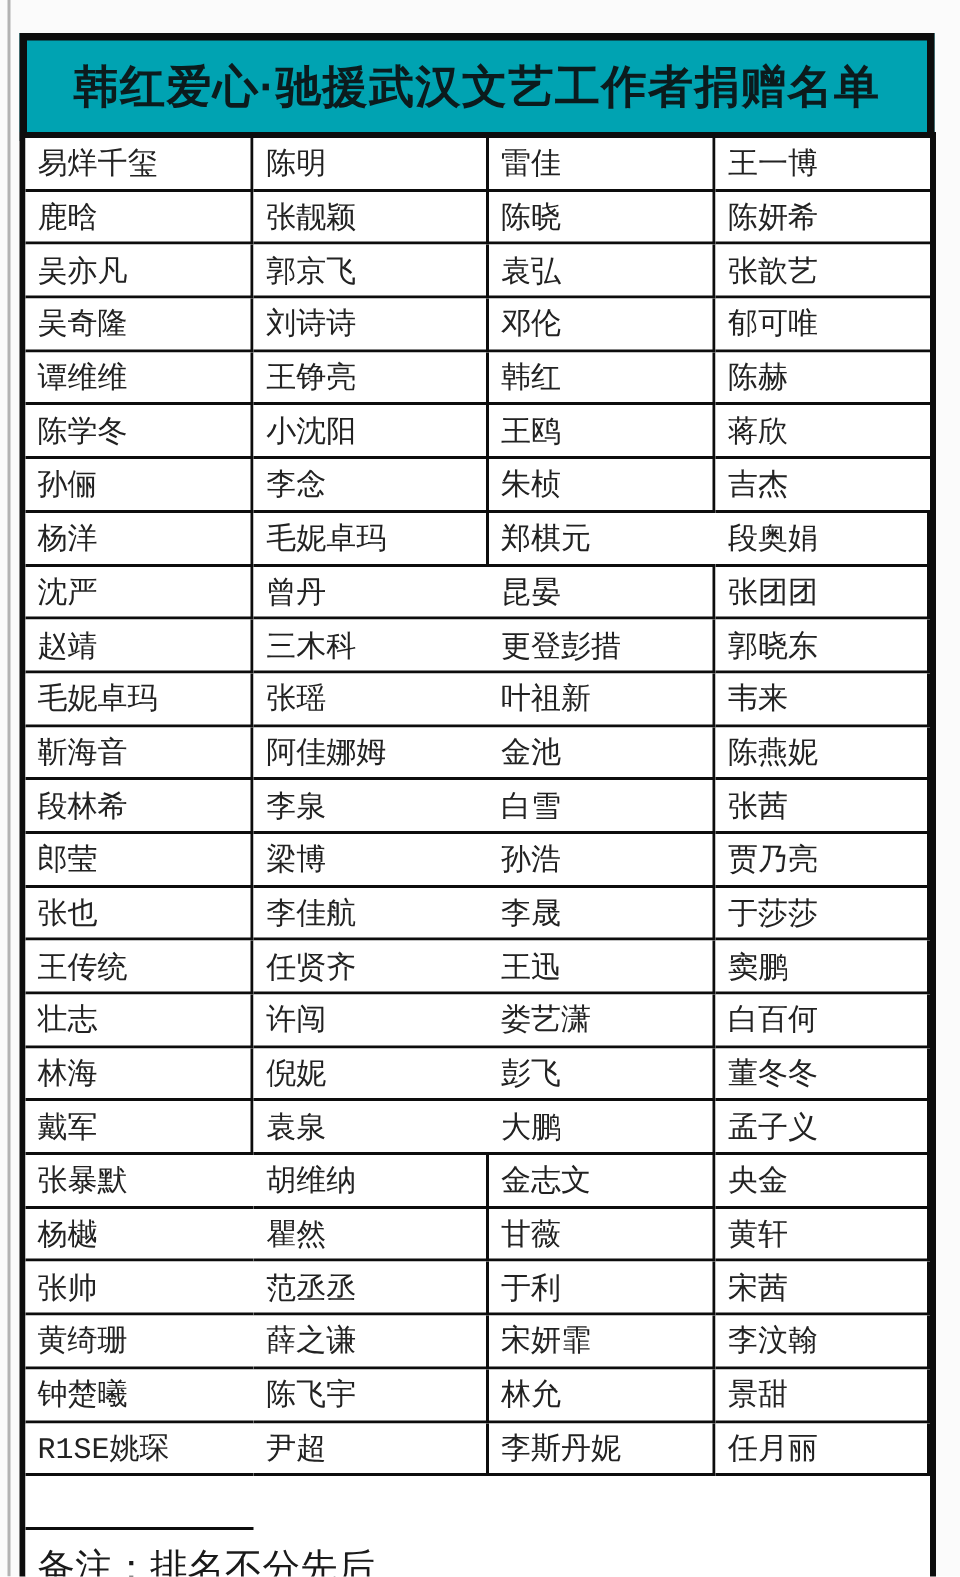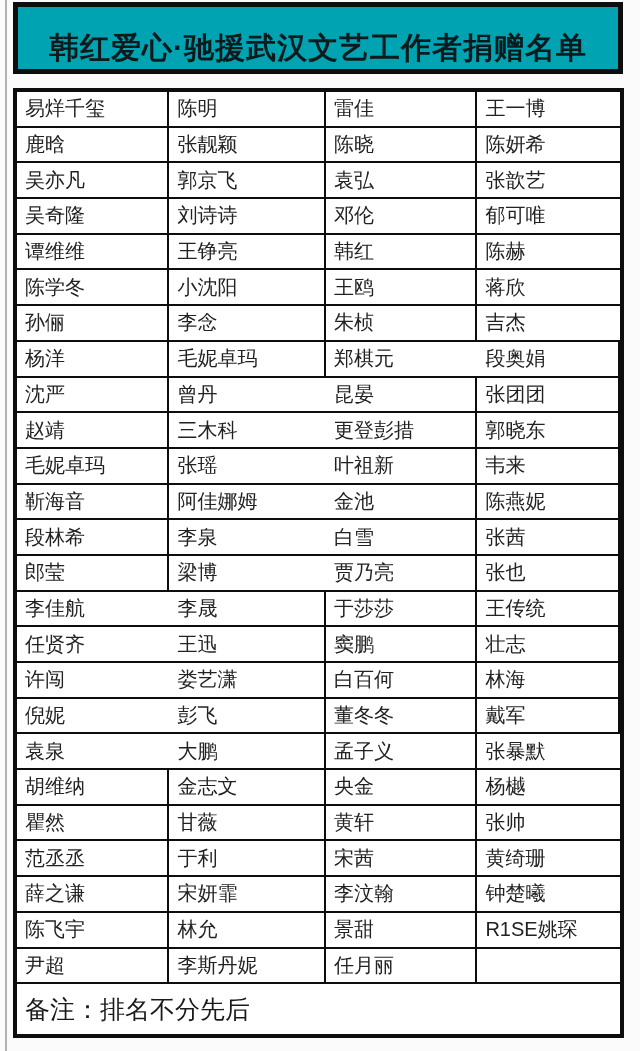--- a/index.html
+++ b/index.html
@@ -16,27 +16,27 @@
     position: absolute;
     left: 5px;
     top: 0;
     width: 2px;
     height: 1051px;
     background: #b3b3b3;
   }
   .title-box {
     position: absolute;
     left: 13px;
-    top: 2px;
+    top: 22px;
     width: 600px;
     height: 62px;
     background: #00a3b2;
     border: 5px solid #0d0d0d;
     display: flex;
-    align-items: flex-end;
+    align-items: center;
     justify-content: center;
   }
   .title-text {
     font-size: 30px;
     font-weight: bold;
     color: #0b1b1d;
     letter-spacing: 1px;
     white-space: nowrap;
   }
   .donor-table {
@@ -56,21 +56,21 @@
     display: flex;
     align-items: center;
     padding-left: 8px;
     font-size: 20px;
     font-weight: 400;
     color: #222222;
     white-space: nowrap;
     overflow: hidden;
     background: #ffffff;
   }
-  .cell.last-col { border-right: none; }
+  .cell.last-col { border-right: none; font-family: Liberation Mono, monospace; }
   .note-cell {
     grid-column: 1 / -1;
     height: 50px;
     border-right: none;
     border-bottom: none;
     display: flex;
     align-items: center;
     padding-left: 8px;
     font-size: 25px;
     color: #1a1a1a;
@@ -135,20 +135,21 @@
     <div class="cell">靳海音</div>
     <div class="cell last-col">阿佳娜姆</div>
     <div class="cell">金池</div>
     <div class="cell">陈燕妮</div>
     <div class="cell">段林希</div>
     <div class="cell last-col">李泉</div>
     <div class="cell">白雪</div>
     <div class="cell">张茜</div>
     <div class="cell">郎莹</div>
     <div class="cell last-col">梁博</div>
+    <div class="cell">孙浩</div>
     <div class="cell">贾乃亮</div>
     <div class="cell">张也</div>
     <div class="cell last-col">李佳航</div>
     <div class="cell">李晟</div>
     <div class="cell">于莎莎</div>
     <div class="cell">王传统</div>
     <div class="cell last-col">任贤齐</div>
     <div class="cell">王迅</div>
     <div class="cell">窦鹏</div>
     <div class="cell">壮志</div>

